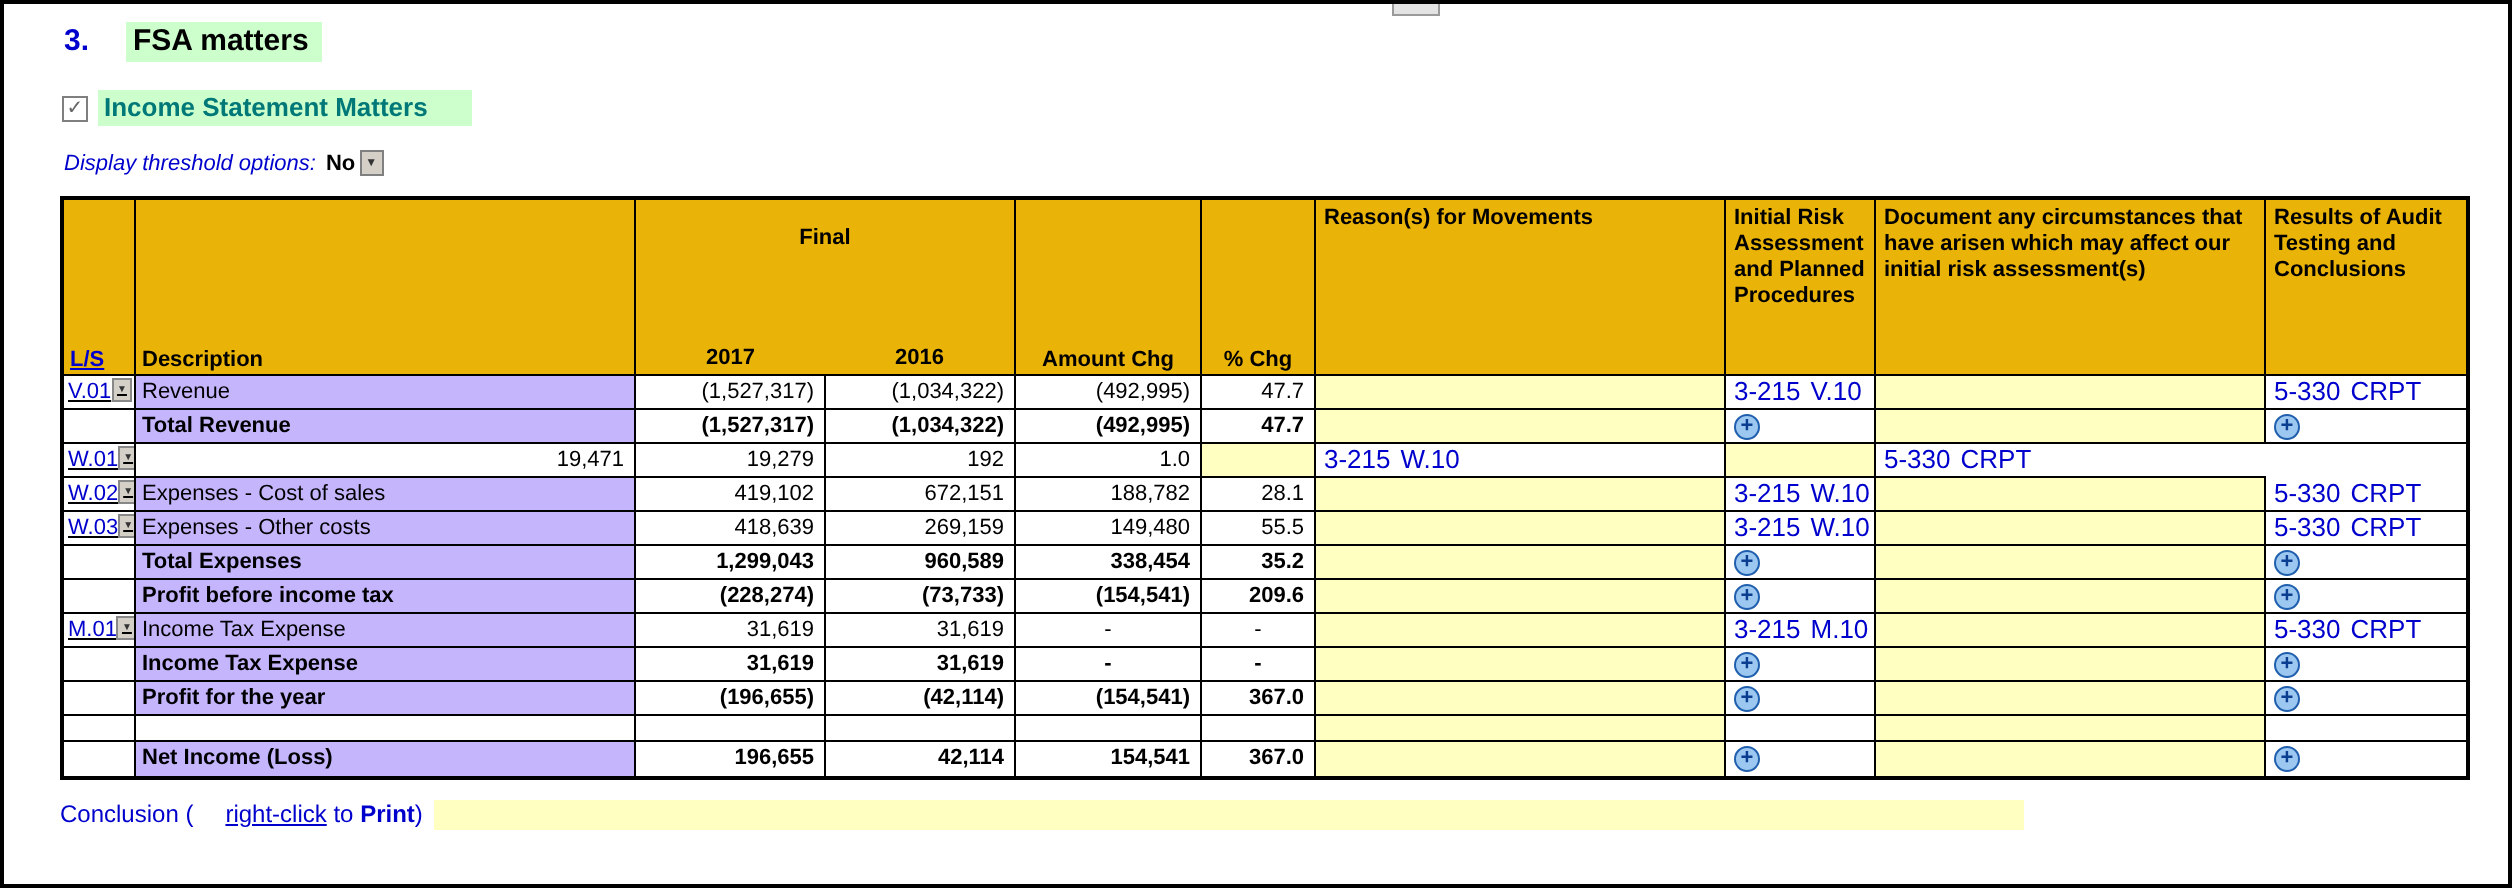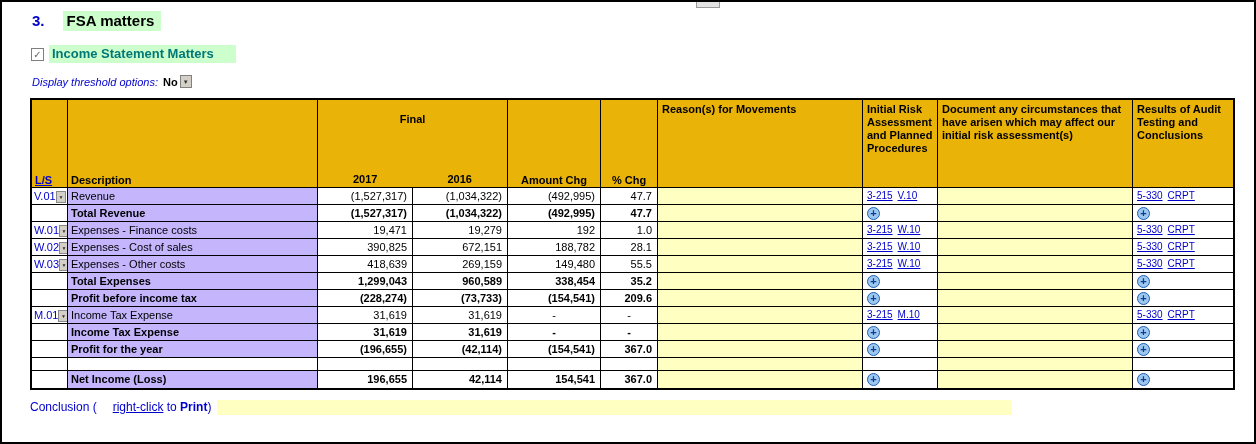--- a/index.html
+++ b/index.html
@@ -46,25 +46,25 @@
 
   
   .trow .c { height:17px; line-height:14px; }
   .erow .c { height:13px; }
   .tbody .trow:last-child .c { border-bottom:none; }
   .green { background:#c4b5fd; }
   .yellow { background:#ffffc2; }
   .b { font-weight:bold; }
   .num { text-align:right; padding-right:5px; }
   .dash { text-align:center; padding-right:3px; }
-  .ls-c { display:flex; align-items:flex-end; justify-content:space-between; padding:1px 1px 1px 2px; }
+  .ls-c { display:flex; align-items:flex-start; justify-content:space-between; padding:1px 1px 1px 2px;text-decoration:underline; }
   .ls-t { color:#0000cc; font-size:11px; }
   .dd { width:10px; height:12px; background:#d4d0c8; border:1px solid #888; font-size:5px; line-height:11px; text-align:center; color:#333; flex:0 0 auto; }
   .linkc { display:flex; align-items:center; gap:5px; padding-left:4px; }
-  .lnk { color:#0000cc; text-decoration:underline; font-size:10px; cursor:pointer; }
+  .lnk { color:#0000cc; font-size:13px; cursor:pointer; }
   .plus { width:13px; height:13px; border-radius:50%; background:#9cc7f0; border:1px solid #1f5fae; color:#0b3d91; font-weight:bold; font-size:11px; line-height:10px; text-align:center; display:inline-block; }
 
   
   .conclusion { margin:9px 0 0 28px; width:982px; display:flex; align-items:center; height:16px; }
   .concl-text { font-size:12px; color:#0000cc; white-space:nowrap; padding-right:6px; }
   .concl-link { text-decoration:underline;margin-left:16px; }
   .concl-bold { font-weight:bold; }
   .concl-bar { flex:1; height:15px; background:#ffffc2; }
 </style>
 </head>
@@ -150,21 +150,20 @@
         <div class="c yellow"></div>
         <div class="c linkc">
           <div class="plus">+</div>
         </div>
       </div>
       <div class="grid trow">
         <div class="c ls-c">
           <div class="ls-t">W.01</div>
           <div class="dd">▼</div>
         </div>
-        <div class="c desc green">Expenses - Finance costs</div>
         <div class="c num">19,471</div>
         <div class="c num">19,279</div>
         <div class="c num">192</div>
         <div class="c num">1.0</div>
         <div class="c yellow"></div>
         <div class="c linkc">
           <div class="lnk">3-215</div>
           <div class="lnk">W.10</div>
         </div>
         <div class="c yellow"></div>
@@ -172,21 +171,21 @@
           <div class="lnk">5-330</div>
           <div class="lnk">CRPT</div>
         </div>
       </div>
       <div class="grid trow">
         <div class="c ls-c">
           <div class="ls-t">W.02</div>
           <div class="dd">▼</div>
         </div>
         <div class="c desc green">Expenses - Cost of sales</div>
-        <div class="c num">390,825</div>
+        <div class="c num">419,102</div>
         <div class="c num">672,151</div>
         <div class="c num">188,782</div>
         <div class="c num">28.1</div>
         <div class="c yellow"></div>
         <div class="c linkc">
           <div class="lnk">3-215</div>
           <div class="lnk">W.10</div>
         </div>
         <div class="c yellow"></div>
         <div class="c linkc">

